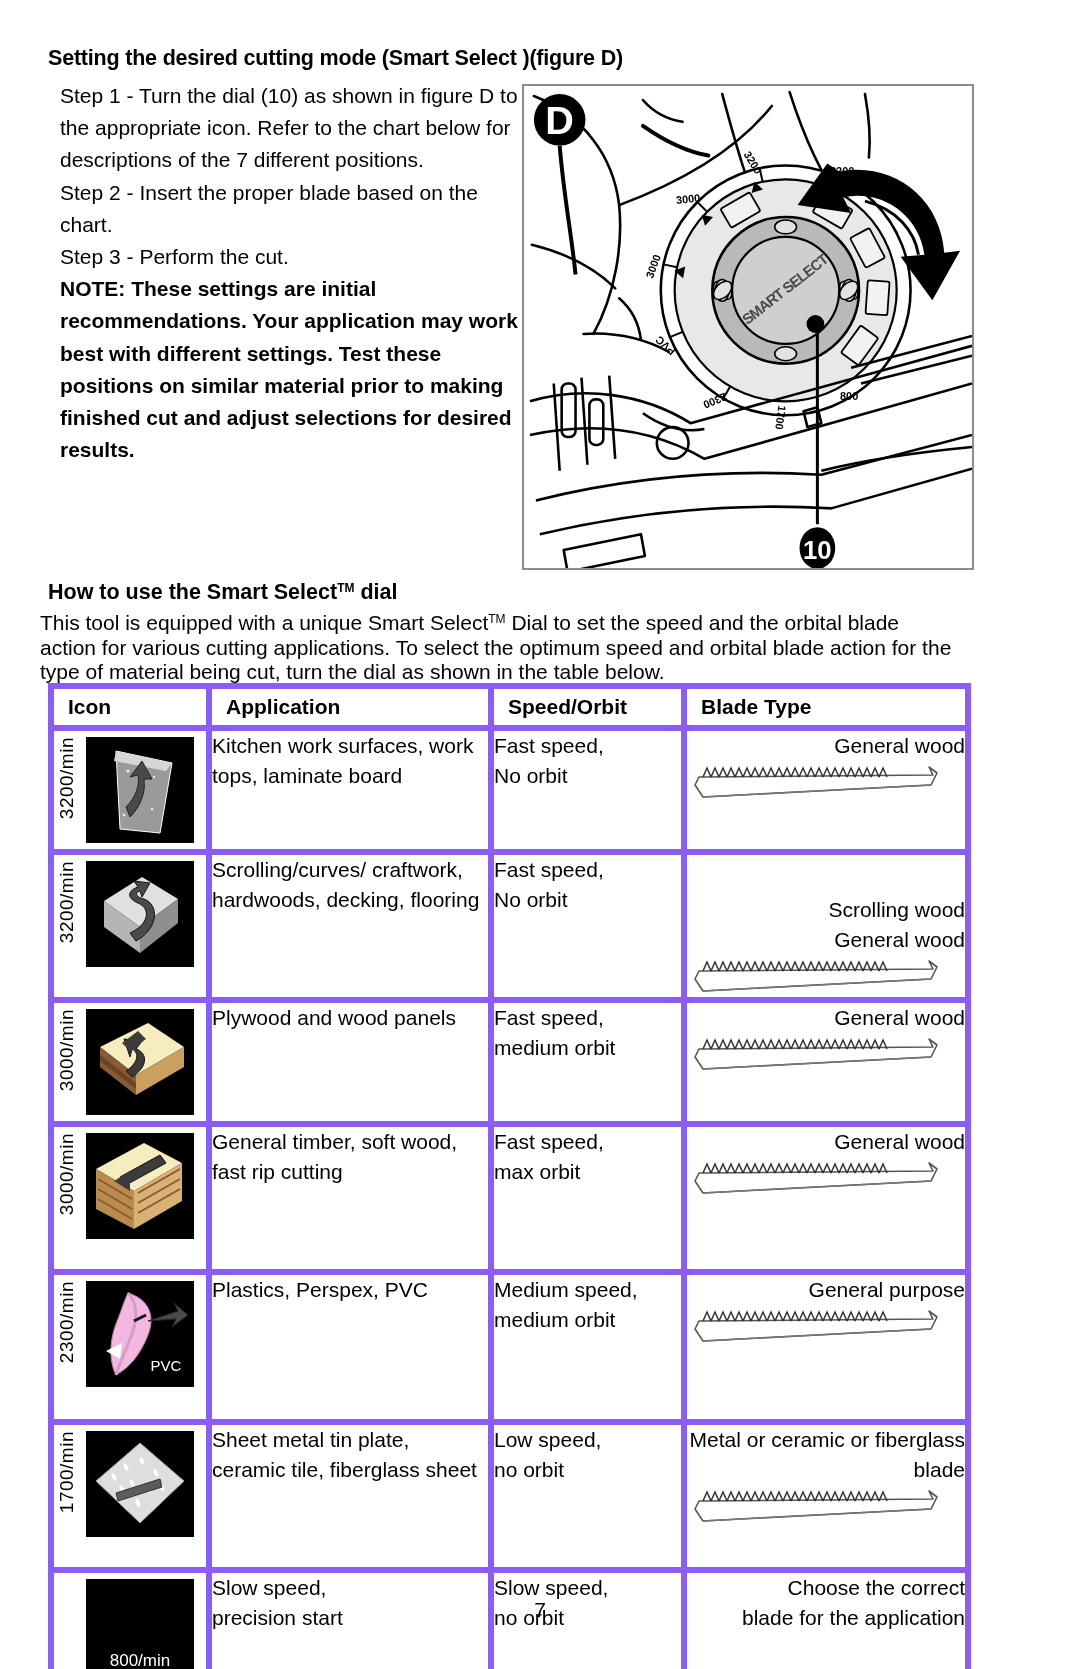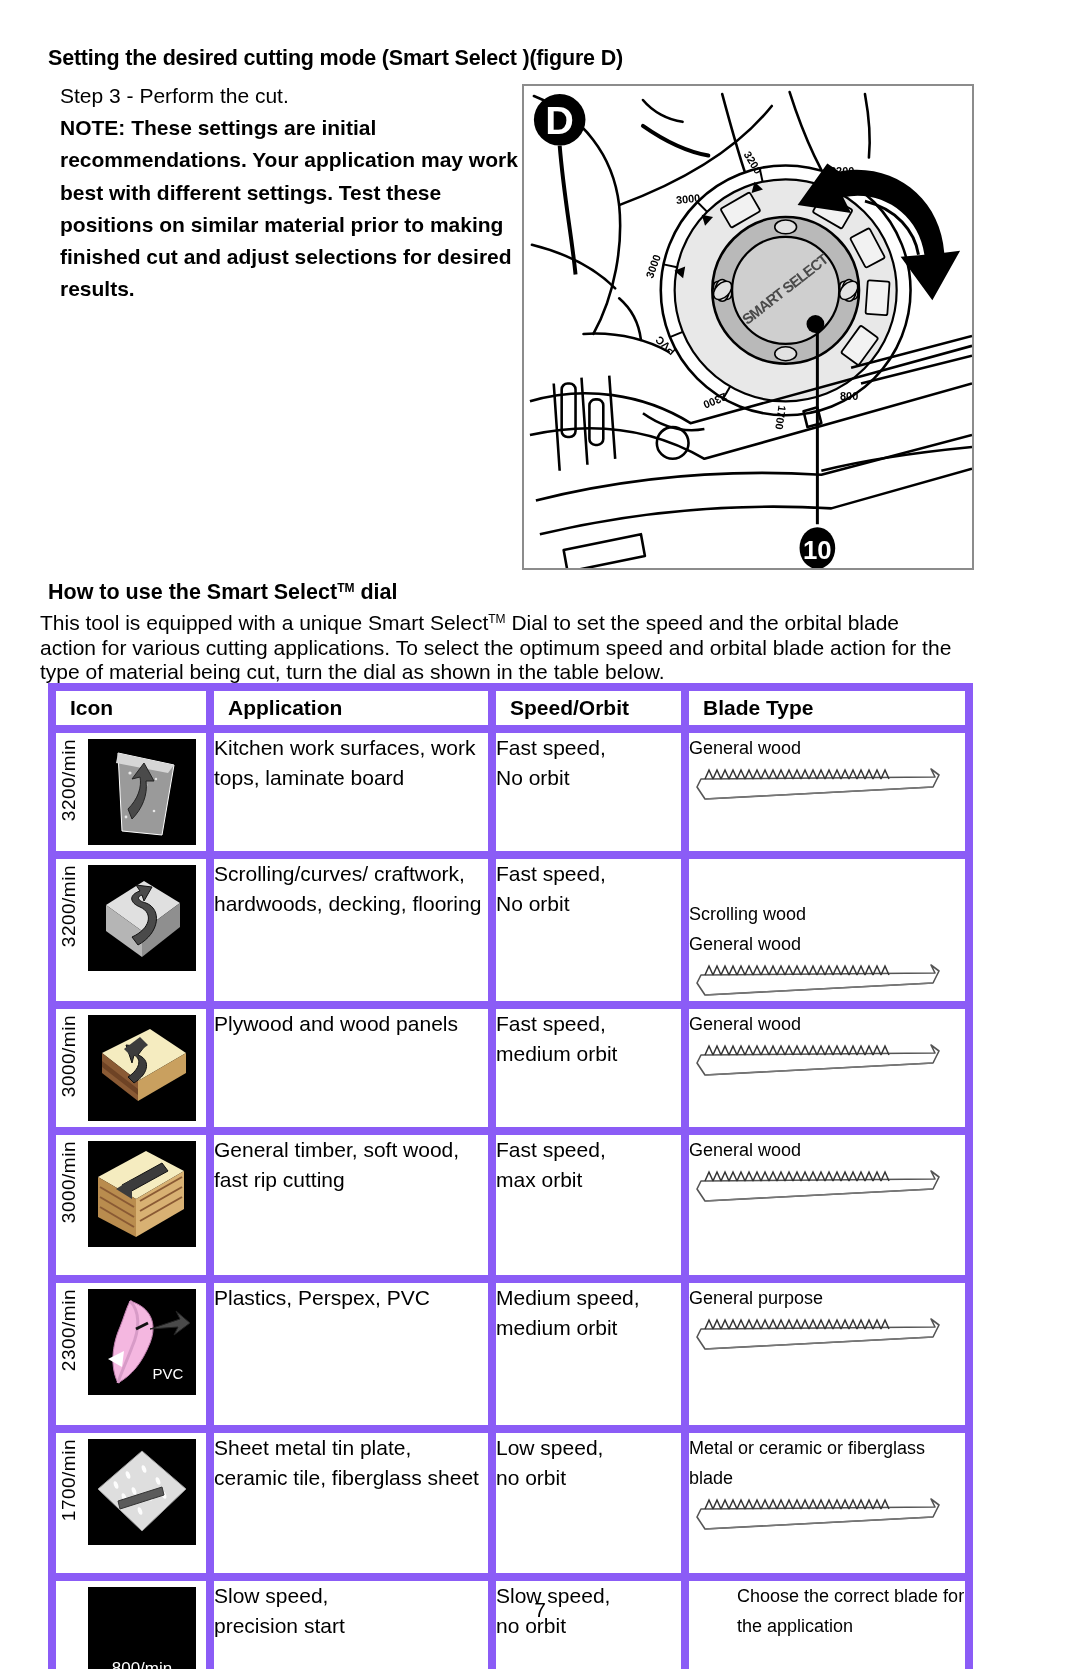--- a/index.html
+++ b/index.html
@@ -74,21 +74,21 @@
   
   .chart-table {
     position: absolute;
     left: 48px;
     top: 683px;
     width: 917px;
     border-collapse: collapse;
     table-layout: fixed;
   }
   .chart-table td, .chart-table th {
-    border: 8px solid #8b5cf6;
+    border: 6px solid #8b5cf6;
     padding: 0;
     vertical-align: top;
   }
   .chart-table thead th {
     height: 42px;
     font-size: 21px;
     font-weight: bold;
     text-align: left;
     vertical-align: middle;
     padding-left: 14px;
@@ -135,23 +135,24 @@
     color: #ffffff;
     font-size: 17px;
   }
 
   .text-cell {
     font-size: 21px;
     line-height: 30px;
     padding: 12px 10px 10px 14px;
   }
   .blade-cell {
-    font-size: 18px;
+    font-size: 21px;
     line-height: 30px;
     padding: 12px 8px 10px 14px;
+    text-align: right;
   }
   .blade-art { margin-top: 2px; height: 40px; }
   .blade-art svg { display:block; width: 258px; height: 40px; }
 
   
   .page-number {
     position: absolute;
     left: 0;
     top: 1598px;
     width: 1080px;
@@ -160,20 +161,22 @@
   }
 </style>
 </head>
 <body>
 
 <div class="page">
 
   <div class="section-heading">Setting the desired cutting mode (Smart Select )(figure D)</div>
 
   <div class="steps-col">
+    <p>Step 1 - Turn the dial (10) as shown in figure D to the appropriate icon. Refer to the chart below for descriptions of the 7 different positions.</p>
+    <p>Step 2 - Insert the proper blade based on the chart.</p>
     <p>Step 3 - Perform the cut.</p>
     <p class="note">NOTE: These settings are initial recommendations. Your application may work best with different settings. Test these positions on similar material prior to making finished cut and adjust selections for desired results.</p>
   </div>
 
   <div class="figure-box">
     <svg viewBox="0 0 452 486" xmlns="http://www.w3.org/2000/svg">
       <rect x="0" y="0" width="452" height="486" fill="#ffffff"></rect>
 
       <g fill="none" stroke="#000" stroke-width="2.6" stroke-linecap="round" stroke-linejoin="round">
 

